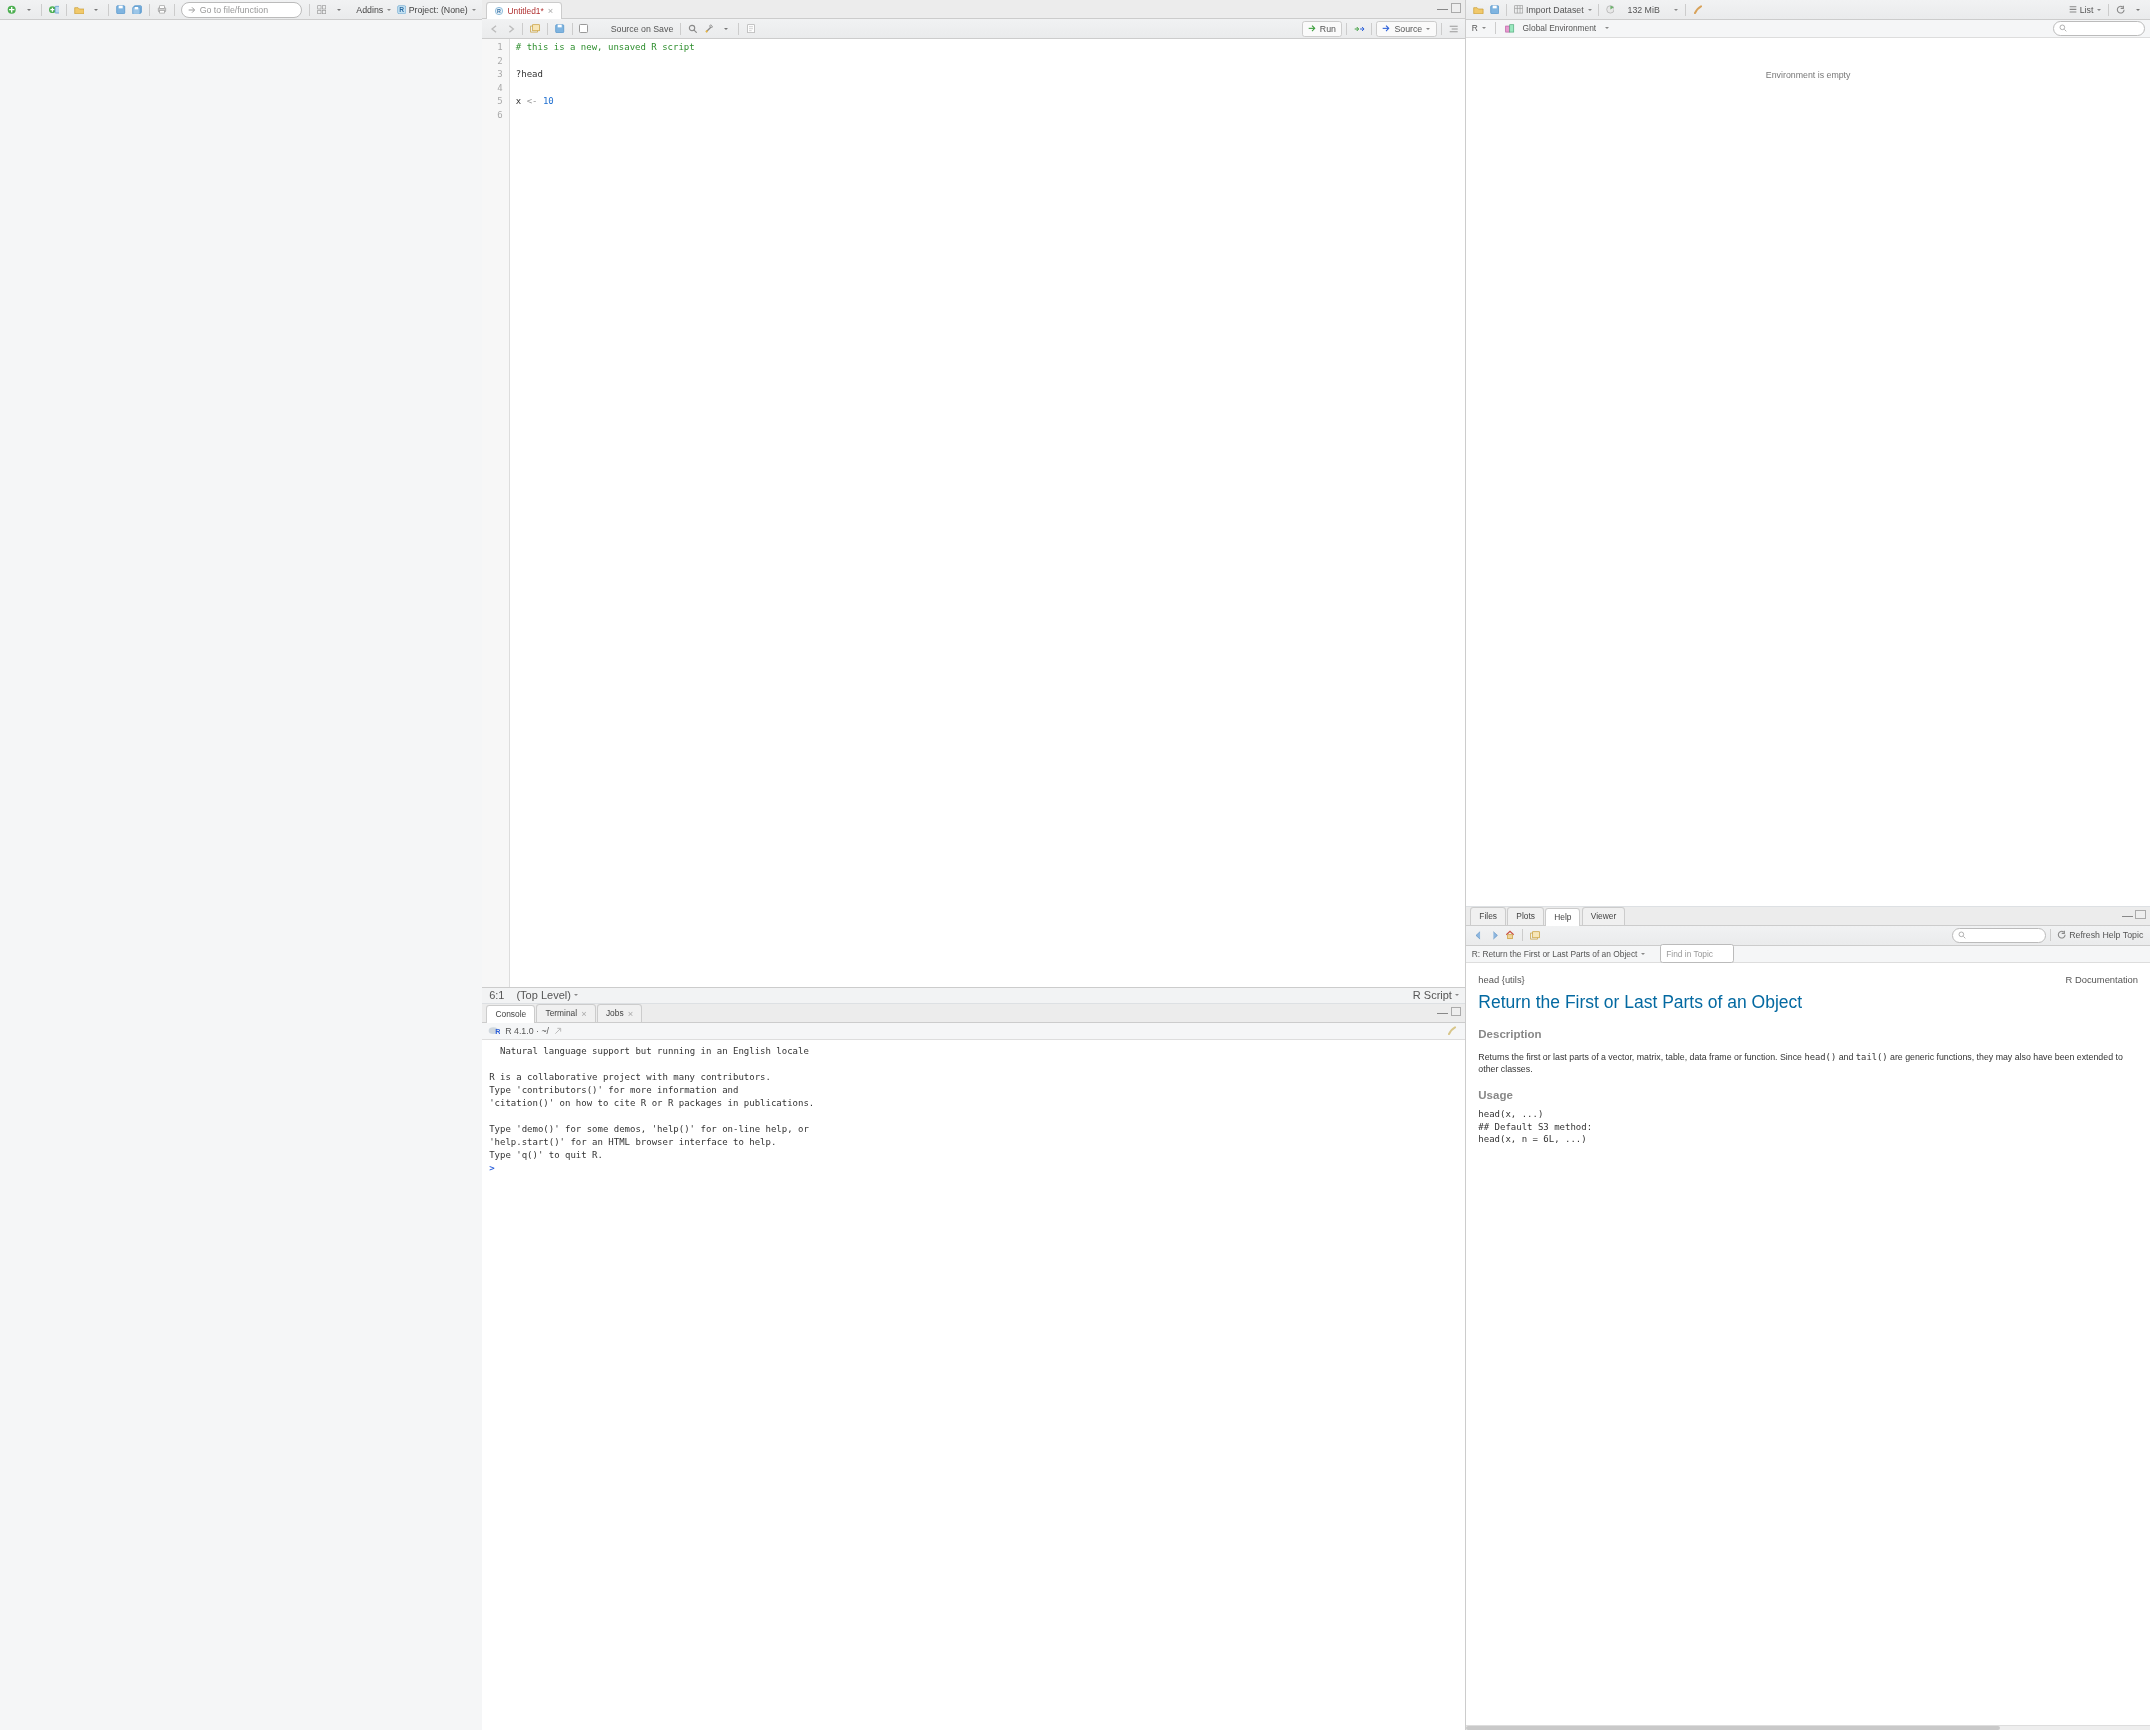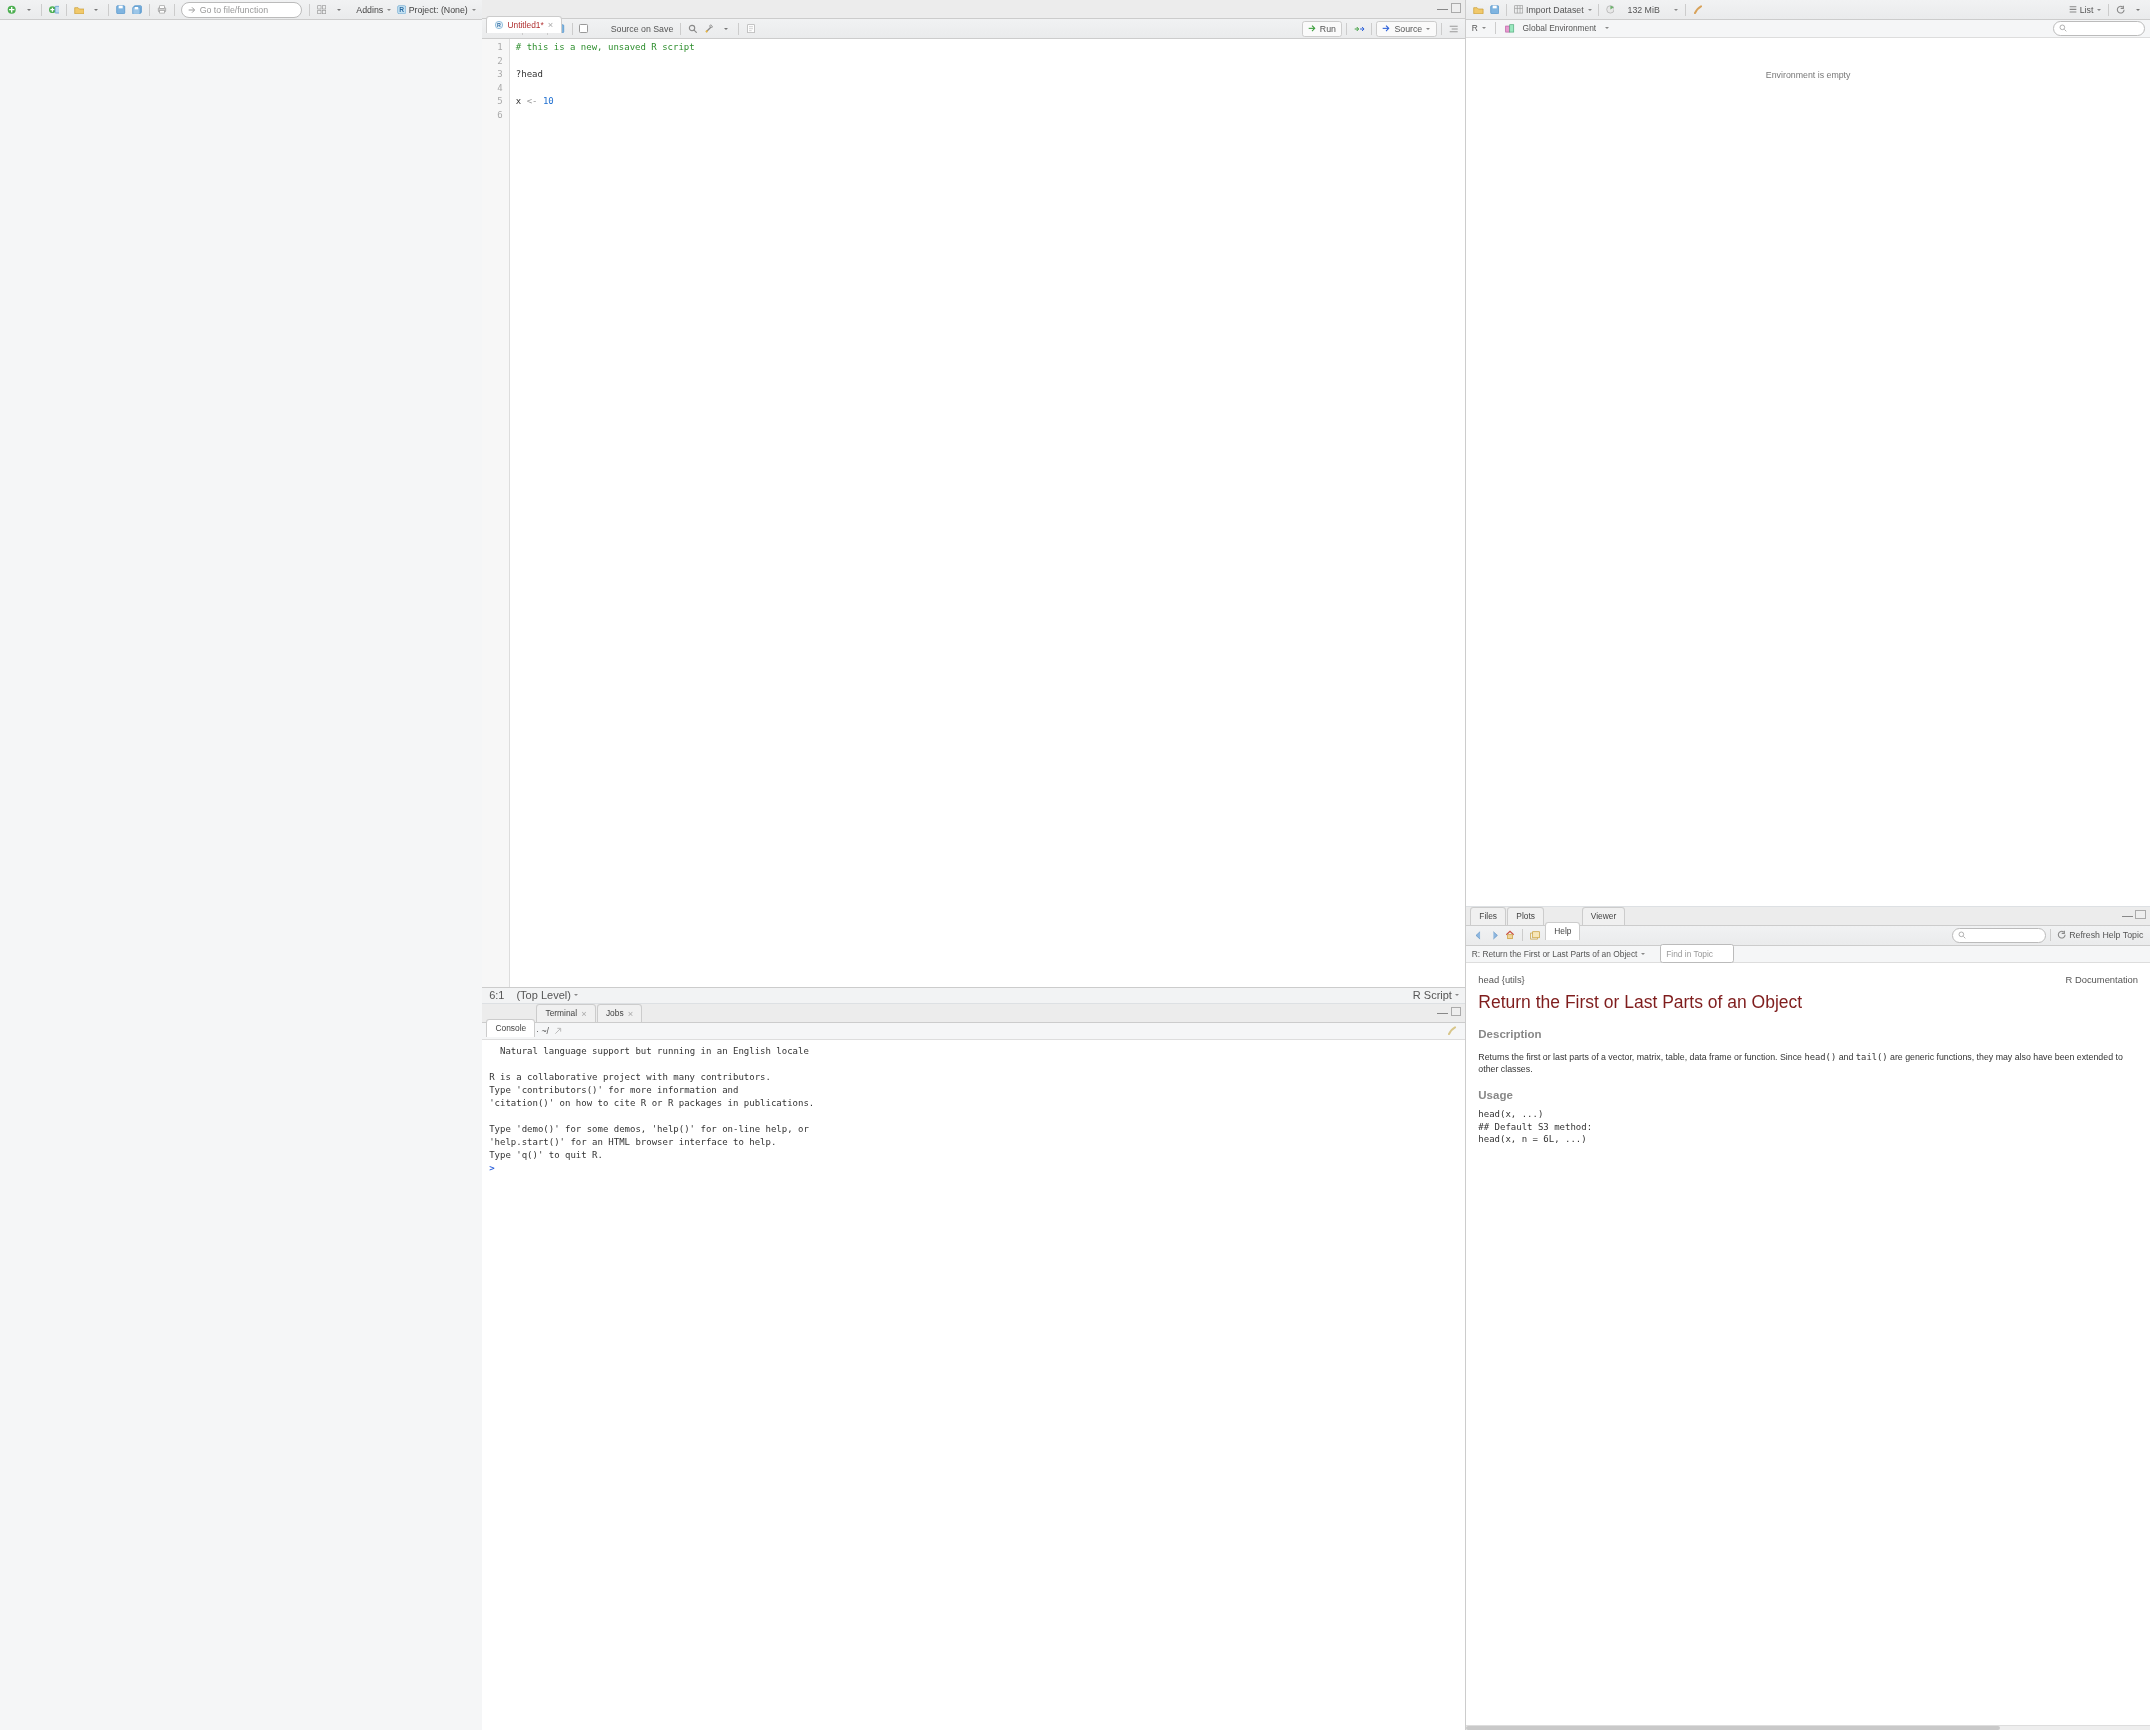--- a/index.html
+++ b/index.html
@@ -19,21 +19,21 @@
 .maintoolbar{height:20px}
 .workarea{flex:1;display:flex;min-height:0}
 .leftcol{flex:1;display:flex;flex-direction:column;min-width:0;border-right:0.7px solid #ccc}
 .rightcol{width:41%;display:flex;flex-direction:column;min-width:0}
 .halfpane{display:flex;flex-direction:column;min-height:0;border-top:1.3px solid #dde0e3}
 .halfpane:first-child{border-top:none}
 
 
 .tabstrip{display:flex;align-items:flex-end;height:19px;background:#ececec;border-bottom:0.7px solid #ccc;padding-left:4px;position:relative}
 .tab{display:flex;align-items:center;gap:4px;height:17.5px;padding:0 8px;border:0.7px solid #ccc;border-bottom:none;border-radius:3.4px 3.4px 0 0;background:#f0f0f0;margin-right:1.3px;cursor:pointer;font-size:8.4px;color:#444}
-.tab.active{background:#fff;position:relative;top:15px}
+.tab.active{background:#fff;position:relative;top:1px}
 .tab .close{color:#aaa;font-size:9.4px;line-height:1}
 .tabstrip .winctrl{position:absolute;right:4px;top:3.4px;display:flex;gap:2.7px}
 .winbtn{width:10.8px;height:9.4px;border:0.7px solid #aaa;background:#eee;cursor:pointer}
 .winbtn.min{border:none;border-bottom:1.3px solid #888;background:transparent;height:6.7px}
 
 
 .editorwrap{flex:1;display:flex;min-height:0;background:#fff}
 .gutter{width:28px;background:#f7f7f7;border-right:0.7px solid #ddd;padding-top:2px;text-align:right;color:#aaa;font-family:Menlo,Consolas,monospace;font-size:9px;line-height:13.5px}
 .gutter div{padding-right:6.7px}
 .code{flex:1;padding:2px 5.4px;font-family:Menlo,Consolas,monospace;font-size:9px;line-height:13.5px;white-space:pre;color:#333;overflow:auto}
@@ -53,21 +53,21 @@
 .searchbox input{border:none;outline:none;font-size:8.4px;width:67px;background:transparent}
 
 
 .consolebody{flex:1;overflow:auto;background:#fff;padding:5.4px 5.4px 5.4px 6.7px;font-family:Menlo,Consolas,monospace;font-size:9px;line-height:13px;color:#333;white-space:pre-wrap}
 .consolebody .prompt{color:#2b5fd9;font-weight:bold}
 
 
 .panebody{flex:1;overflow:auto;background:#fff}
 .envempty{text-align:center;color:#777;padding-top:32px;font-size:8.8px}
 .helpbody{padding:9.4px 12px;font-family:-apple-system,"Segoe UI",Arial,sans-serif;color:#333;line-height:1.4}
-.helpbody h1{font-weight:400;font-size:17.5px;margin:4px 0 12px 0;color:#7f1d1d}
+.helpbody h1{font-weight:400;font-size:17.5px;margin:4px 0 12px 0;color:#0369a1}
 .helpbody h2{font-weight:600;font-size:11.5px;color:#888;margin:10.8px 0 5.4px 0}
 .helpbody .headrow{display:flex;justify-content:space-between;color:#555;font-size:9.4px;margin-bottom:3px}
 .helpbody code{font-family:Menlo,Consolas,monospace}
 .helpbody pre{font-family:Menlo,Consolas,monospace;font-size:9px;white-space:pre;margin:2.7px 0}
 .helpscroll{height:5.4px;background:#eee;border-top:0.7px solid #ddd}
 .helpscroll div{height:100%;width:78%;background:#c9c9c9;border-radius:2.7px}
 
 
 .subbar{display:flex;align-items:center;height:17.5px;padding:0 5.4px;background:#f5f6f7;border-bottom:0.7px solid #ddd;gap:5.4px;font-size:8.4px;color:#555}
 .pill{display:inline-flex;align-items:center;gap:2.7px;cursor:pointer}

